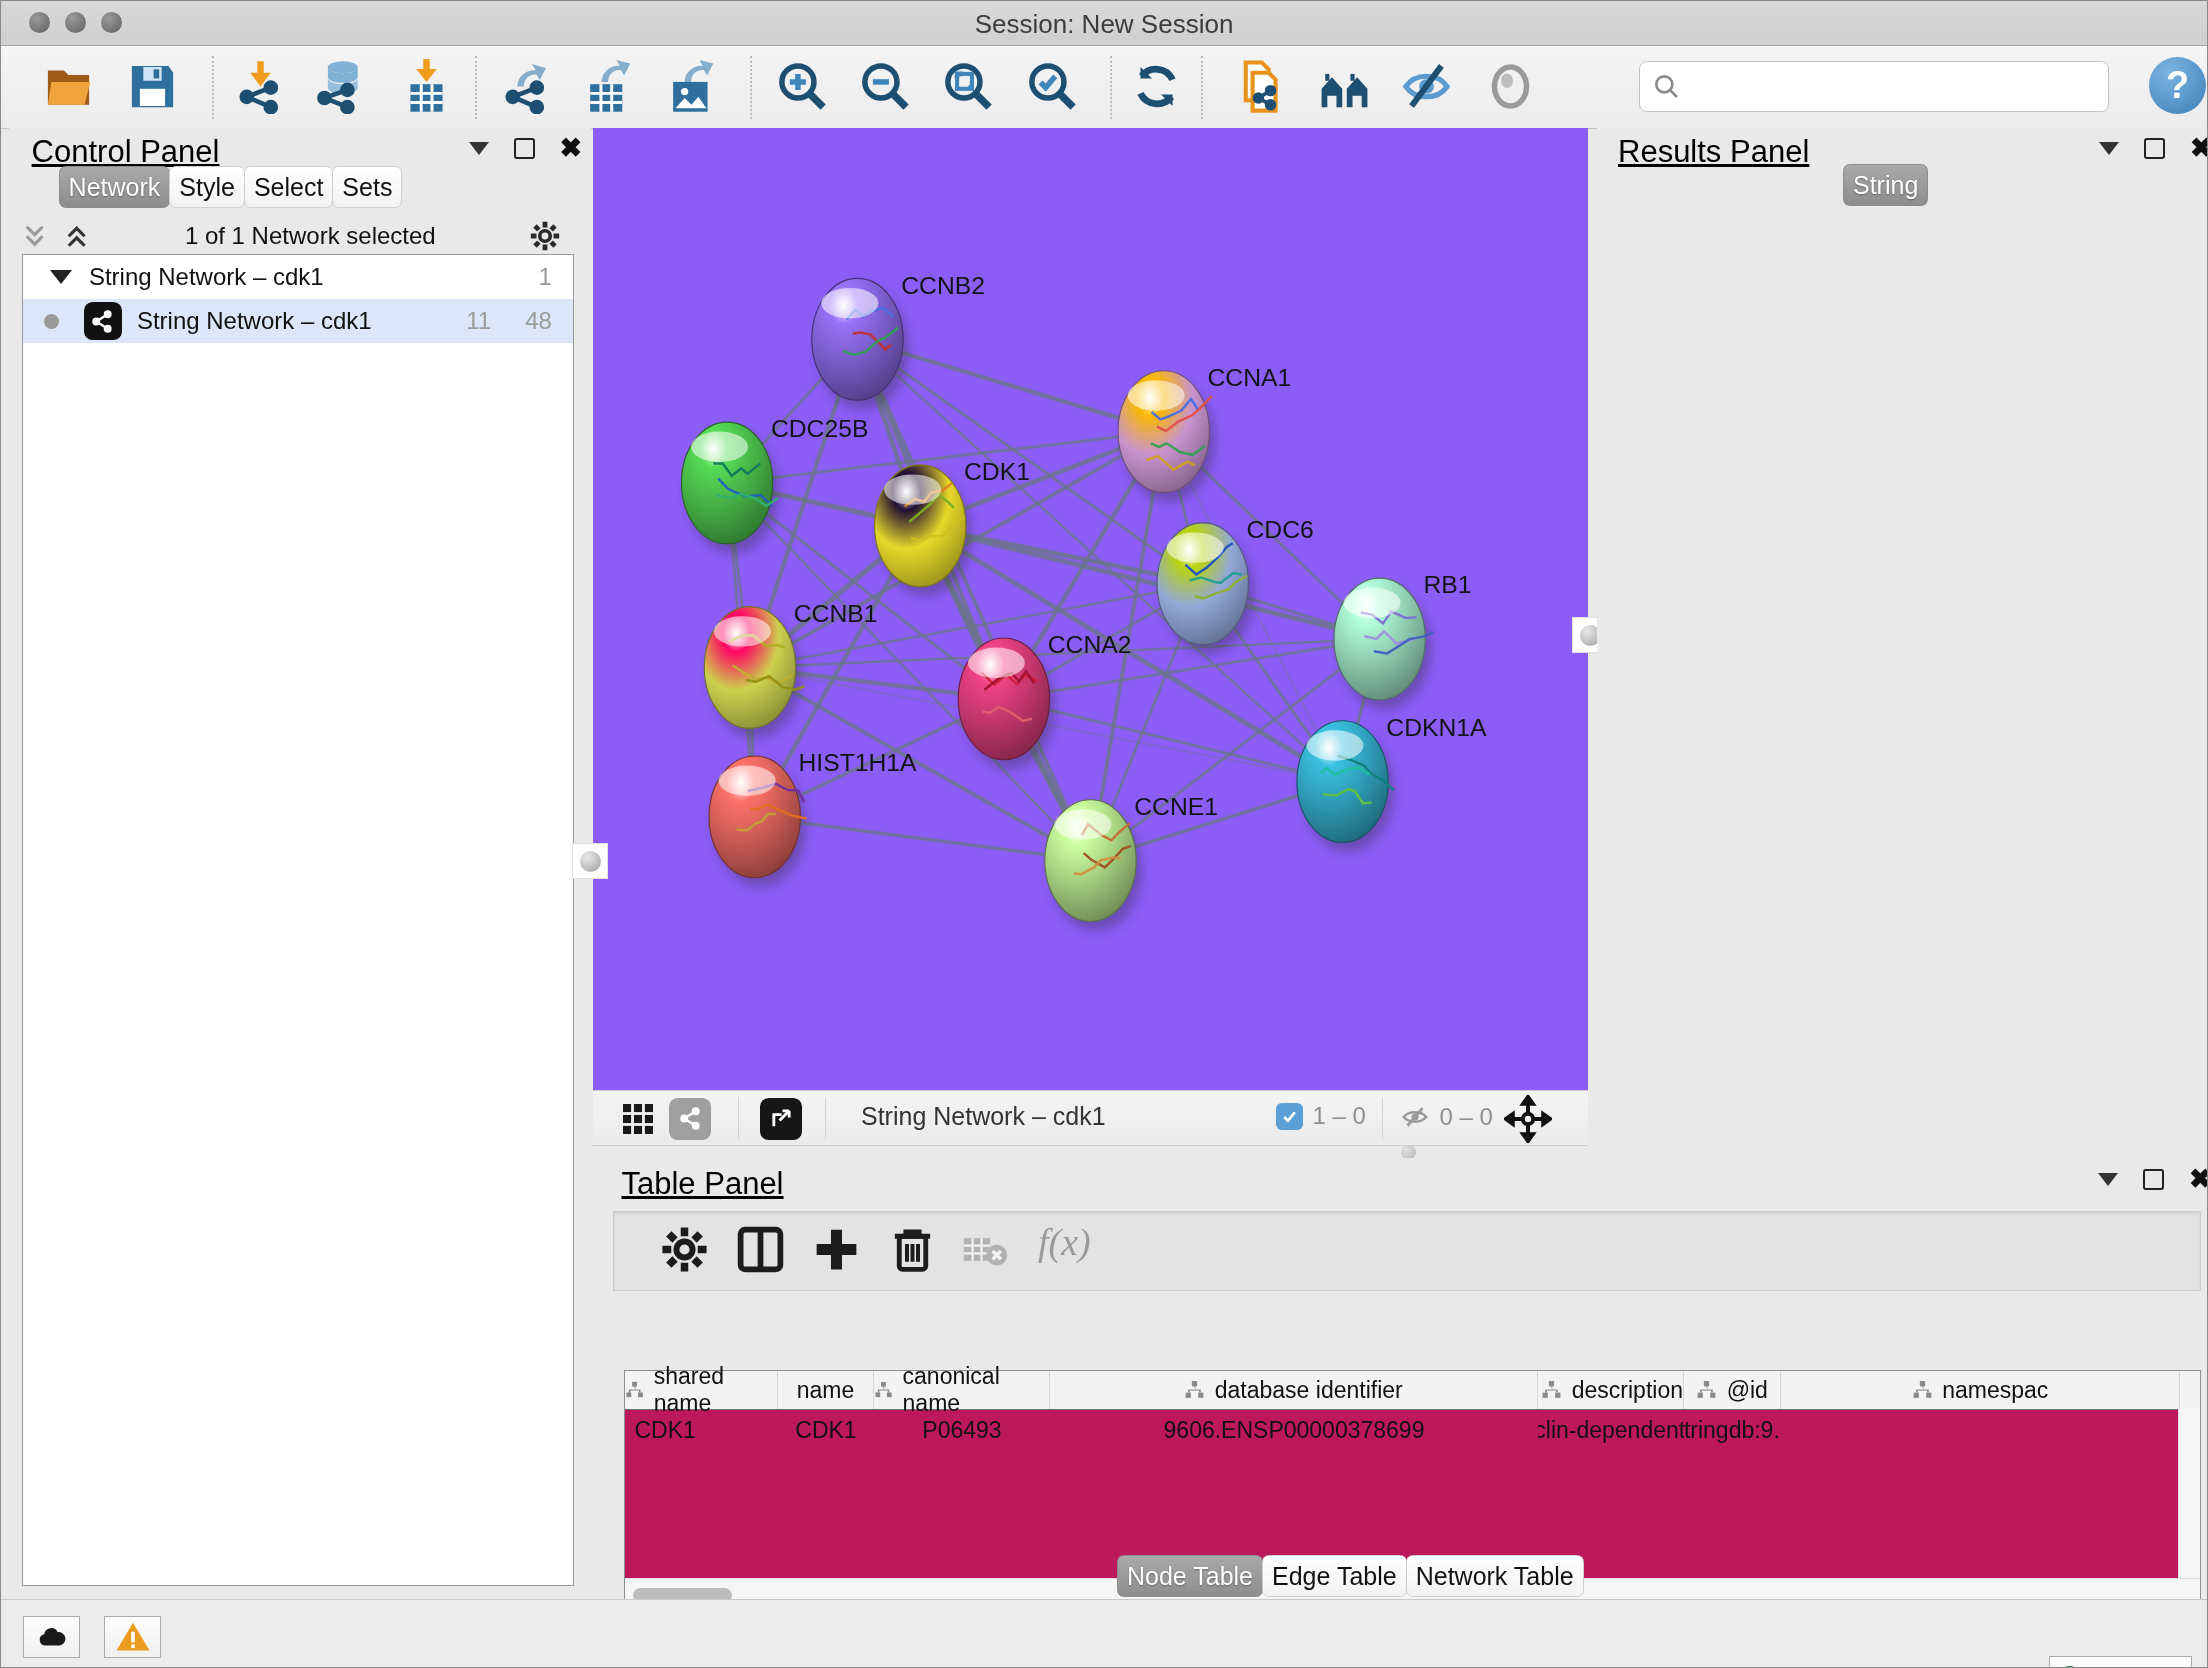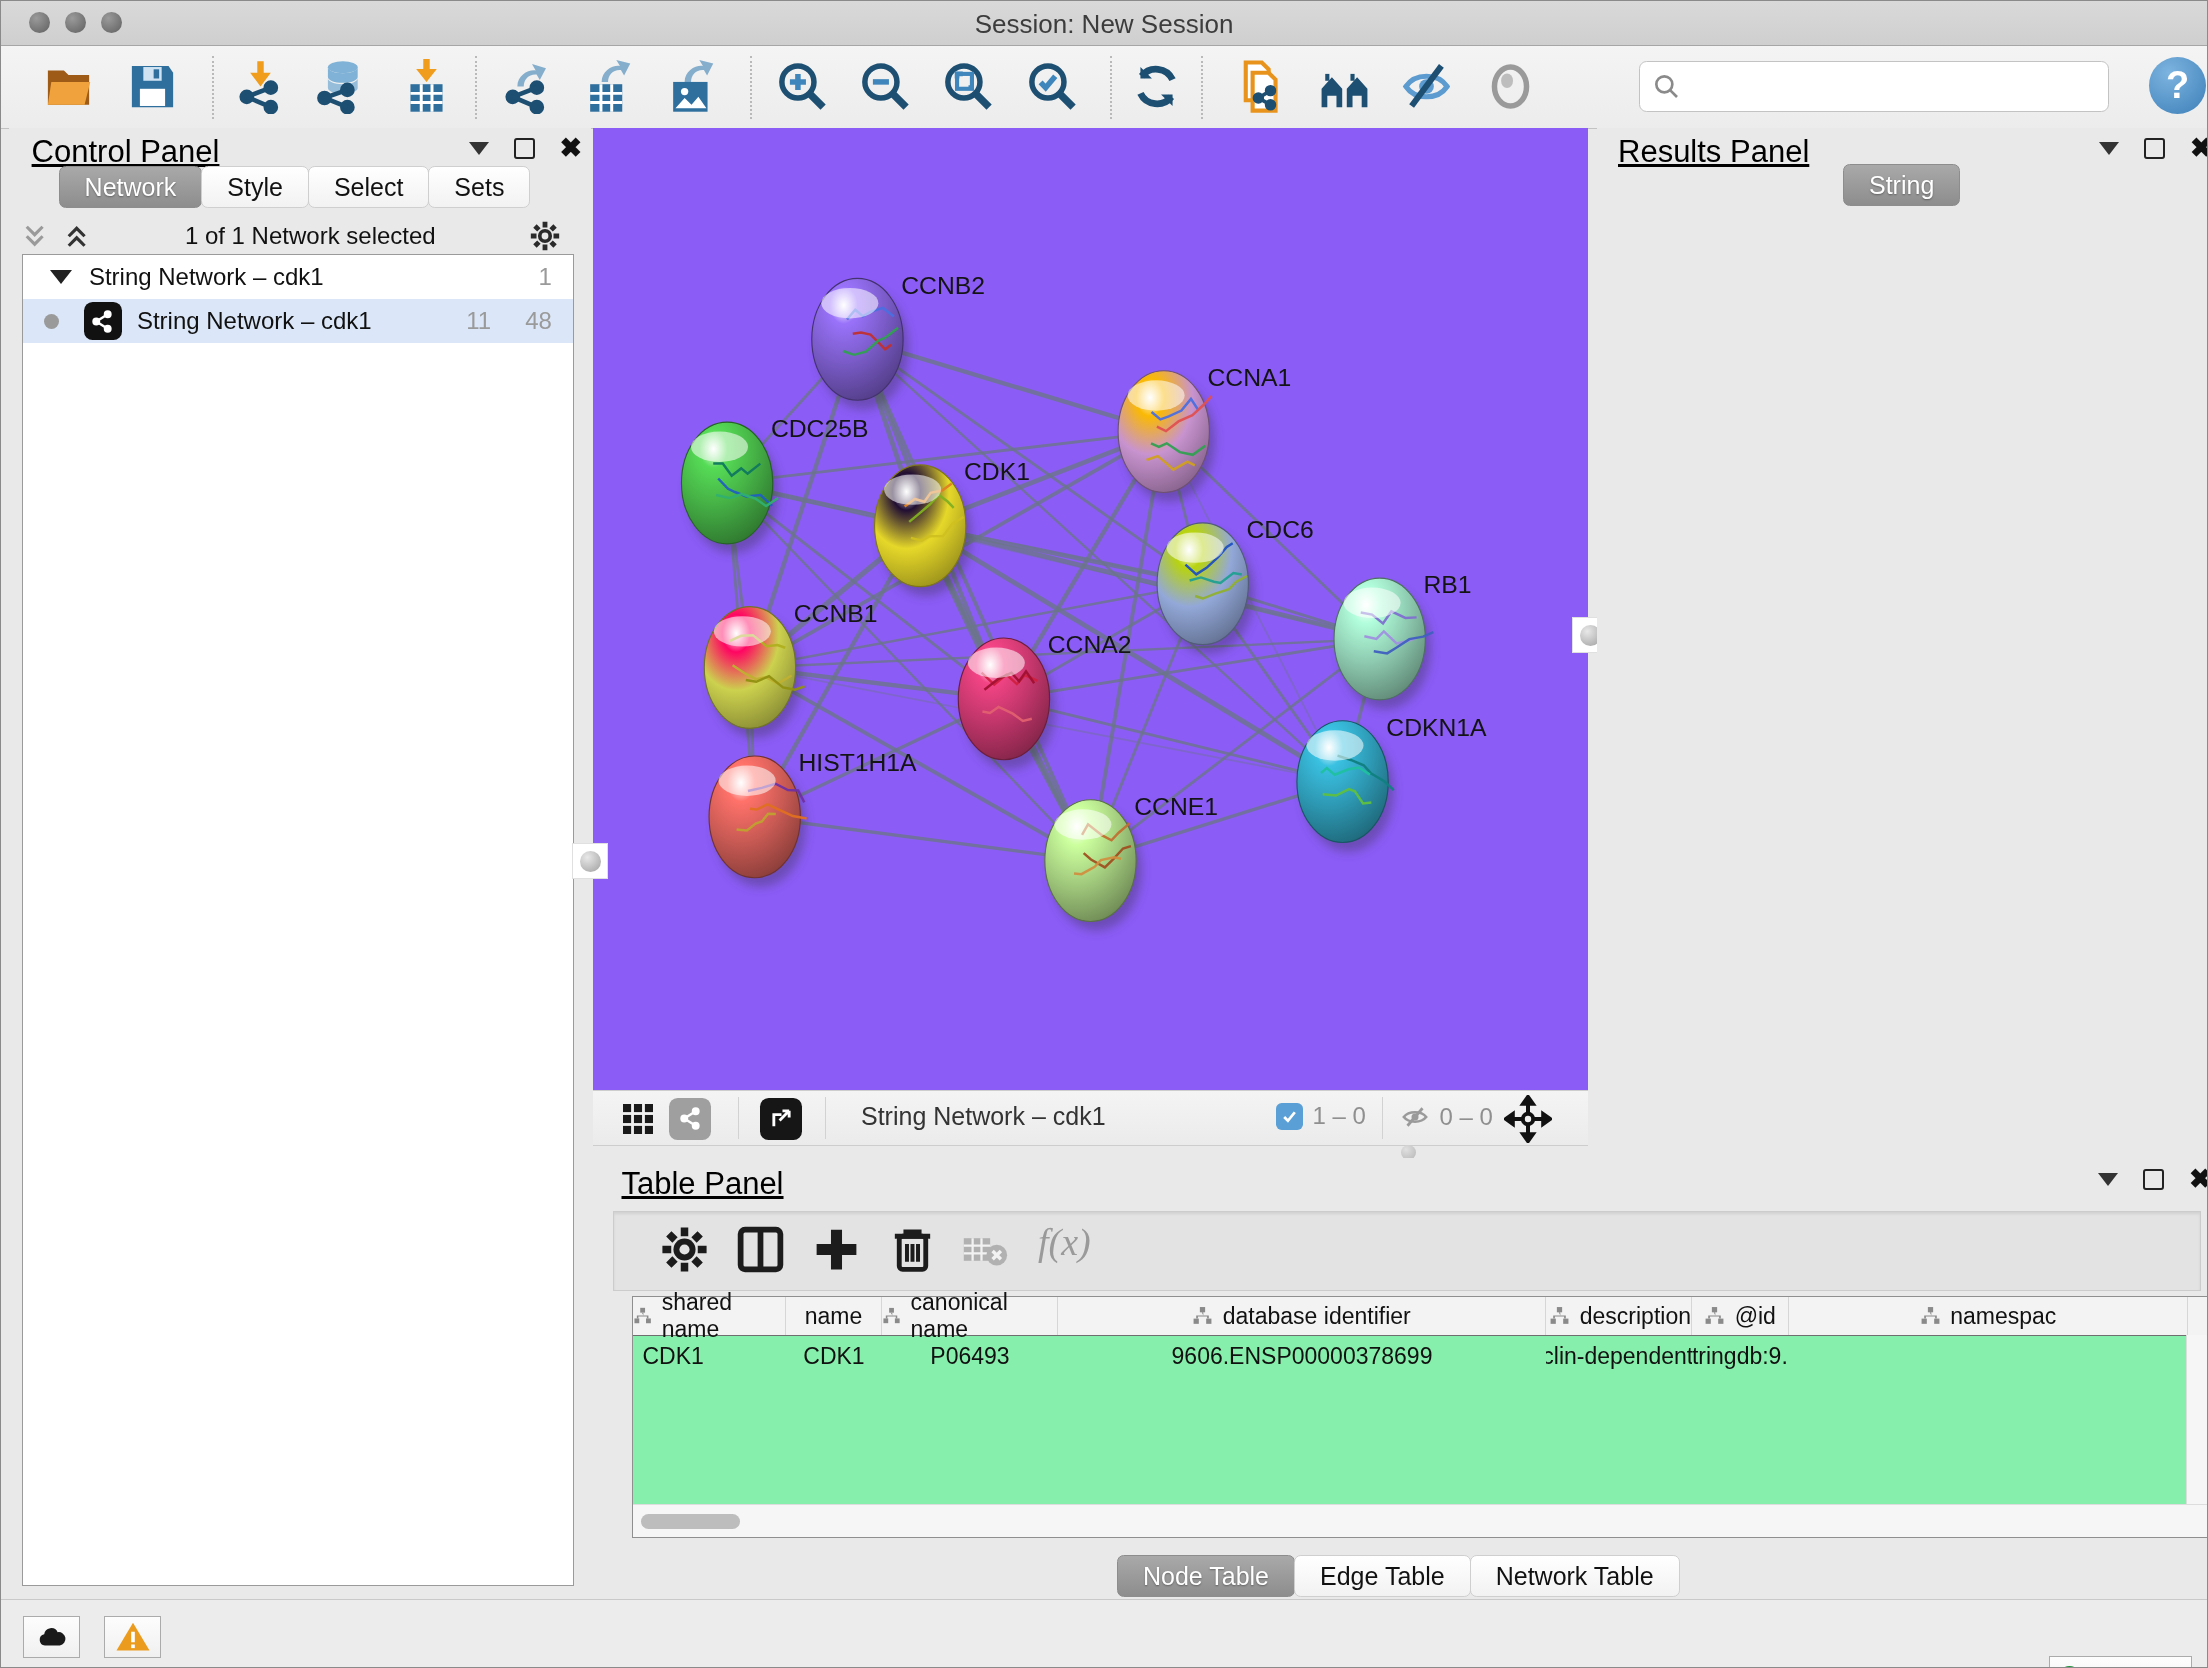--- a/index.html
+++ b/index.html
@@ -18,36 +18,36 @@
   .searchbox{position:absolute;left:1638px;top:15px;width:468px;height:49px;background:#fff;border:1.9px solid #c3c3c3;border-radius:7.6px;display:flex;align-items:center;}
   .searchbox input{border:none;outline:none;flex:1;font-size:23px;font-family:"Liberation Sans",sans-serif;background:transparent;}
   .helpbtn{position:absolute;left:2148px;top:11.4px;width:57px;height:57px;border-radius:50%;background:radial-gradient(circle at 35% 28%,#7db4e0,#3c7fb8);color:#fff;font-size:38px;font-weight:bold;text-align:center;line-height:57px;cursor:pointer;}
   
   .phead{font-size:31px;color:#000000;text-decoration:underline;}
   .winctl{display:flex;gap:25px;align-items:center;}
   .winctl .tri{width:0;height:0;border-left:10.5px solid transparent;border-right:10.5px solid transparent;border-top:13.3px solid #333;}
   .winctl .flo{width:17px;height:17px;border:2.9px solid #222;border-radius:2.9px;}
   .winctl .clo{font-size:27px;font-weight:bold;color:#111;line-height:17px;}
   
-  .tab{height:40px;line-height:40px;padding:0 25px;font-size:25px;background:linear-gradient(#ffffff,#f2f2f2);border:1px solid #cfcfcf;color:#111;border-radius:6.7px;margin-left:-1px;cursor:pointer;}
+  .tab{height:40px;line-height:40px;padding:0 9px;font-size:25px;background:linear-gradient(#ffffff,#f2f2f2);border:1px solid #cfcfcf;color:#111;border-radius:6.7px;margin-left:-1px;cursor:pointer;}
   .tab.active{background:linear-gradient(#a9a9a9,#8d8d8d);color:#fff;border-color:#8d8d8d;text-shadow:0 1px 1.9px rgba(0,0,0,.35);}
   
   .cp-tree{position:absolute;left:13.3px;top:126px;width:550px;height:1330px;background:#fff;border:1.9px solid #9a9a9a;}
   .treerow{position:relative;height:44px;font-size:24px;color:#111;display:flex;align-items:center;}
   .treerow.sel{background:#dbe7f8;}
   .cnt{color:#9a9a9a;}
   
   .netbar{position:absolute;left:592px;top:1089px;width:995px;height:54px;background:linear-gradient(#f4f4f4,#ebebeb);border-top:1px solid #cdcdcd;border-bottom:1px solid #cdcdcd;}
   .nbsep{position:absolute;top:5.7px;height:42px;border-left:1.9px solid #d2d2d2;}
   .sqico{position:absolute;top:6.7px;width:42px;height:42px;border-radius:8.6px;display:flex;align-items:center;justify-content:center;cursor:pointer;}
   .serif{font-family:"Liberation Serif",serif;}
   
   .tpbar{position:absolute;left:612px;top:1210px;width:1586px;height:78px;background:#e3e3e3;border:1.9px solid #cccccc;box-shadow:inset 0 1.9px 2.9px rgba(0,0,0,.08);}
   .tpico{position:absolute;top:11.4px;width:53px;height:53px;cursor:pointer;}
-  .table{position:absolute;left:623px;top:1295px;width:1575px;height:240px;background:#86efac;border:1.9px solid #8f8f8f;margin-left:8px;}
+  .table{position:absolute;left:623px;top:1369px;width:1575px;height:240px;background:#be185d;border:1.9px solid #8f8f8f;}
   .thead{display:flex;height:38px;background:#f3f3f3;border-bottom:1.9px solid #6f6f6f;}
   .th{display:flex;align-items:center;justify-content:center;gap:9.5px;font-size:23px;color:#111;border-right:1.9px solid #d6d6d6;box-sizing:border-box;}
   .trow{display:flex;height:40px;}
   .td{font-size:23px;color:#111;display:flex;align-items:center;justify-content:center;box-sizing:border-box;overflow:hidden;white-space:nowrap;}
   .hscroll{position:absolute;left:0;bottom:0;width:100%;height:32px;background:#f6f6f6;border-top:1px solid #ddd;}
   .hthumb{position:absolute;left:7.6px;top:8.6px;width:99px;height:15px;border-radius:7.6px;background:#bdbdbd;}
   .vscroll{position:absolute;right:0;top:38px;bottom:32px;width:21px;background:#f6f6f6;border-left:1px solid #ddd;}
   
   .statusbar{position:absolute;left:0;top:1598px;width:100%;height:70px;background:#ececec;border-top:1px solid #c9c9c9;}
   .sbtn{position:absolute;top:16px;height:40px;background:linear-gradient(#fdfdfd,#f0f0f0);border:1.9px solid #ababab;display:flex;align-items:center;justify-content:center;cursor:pointer;}

